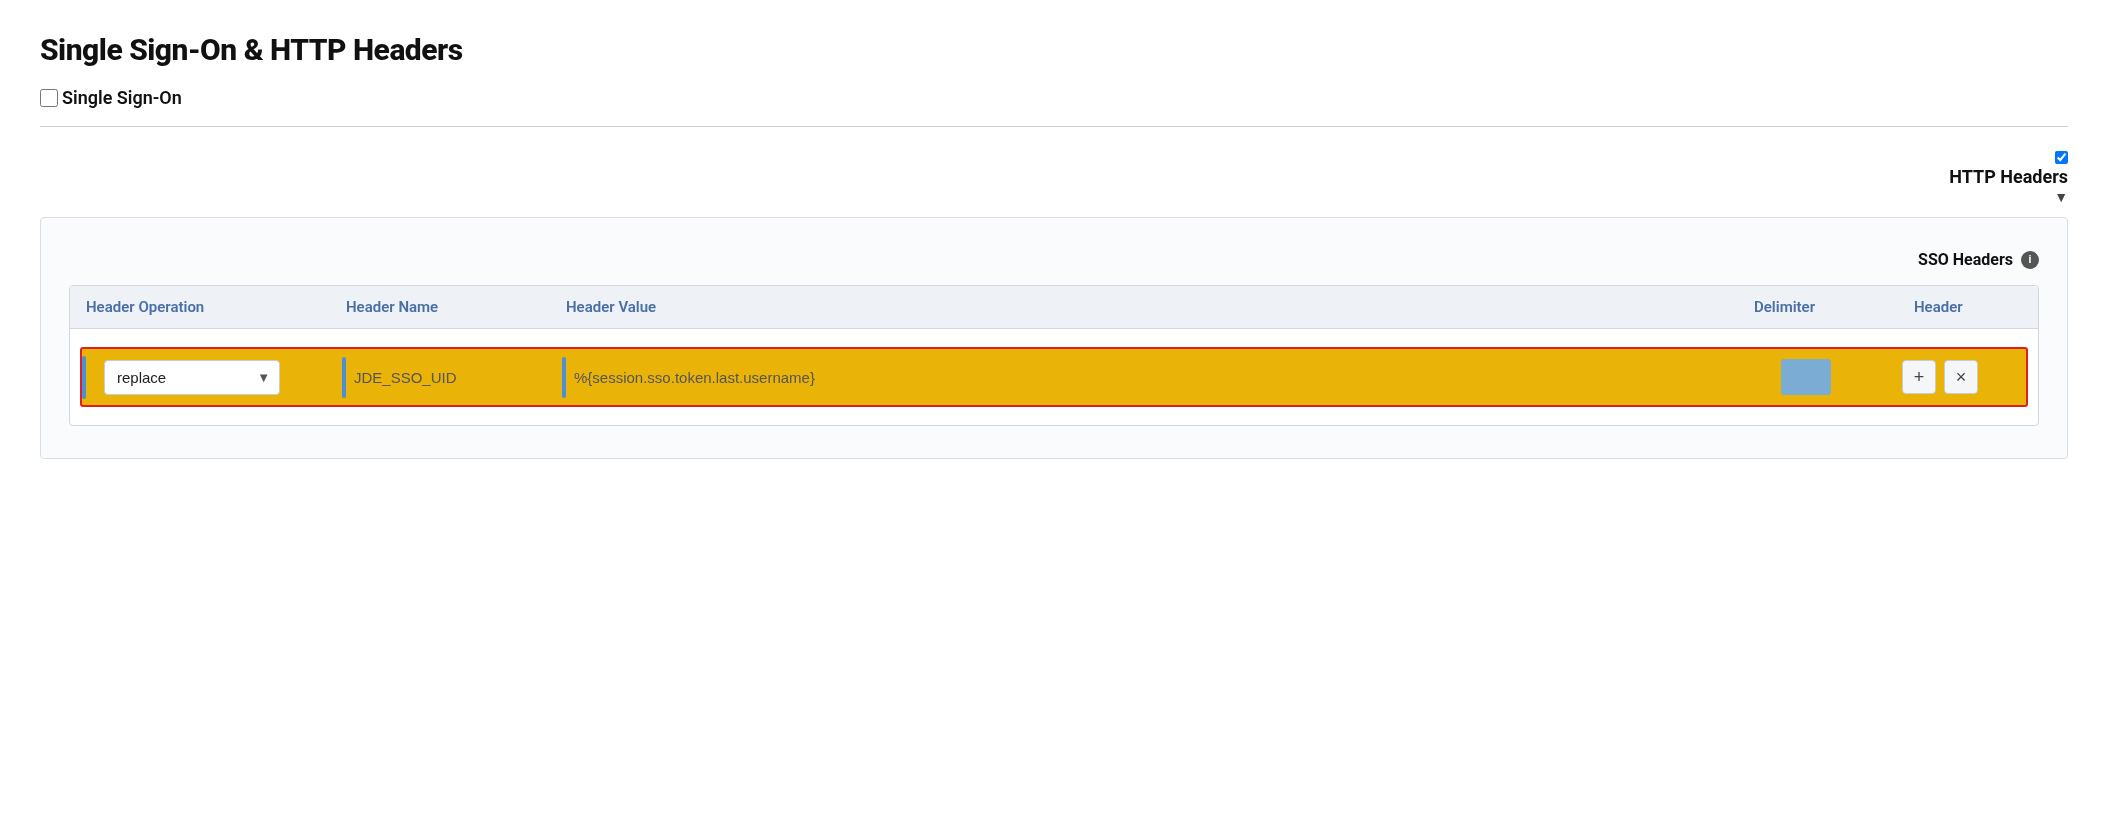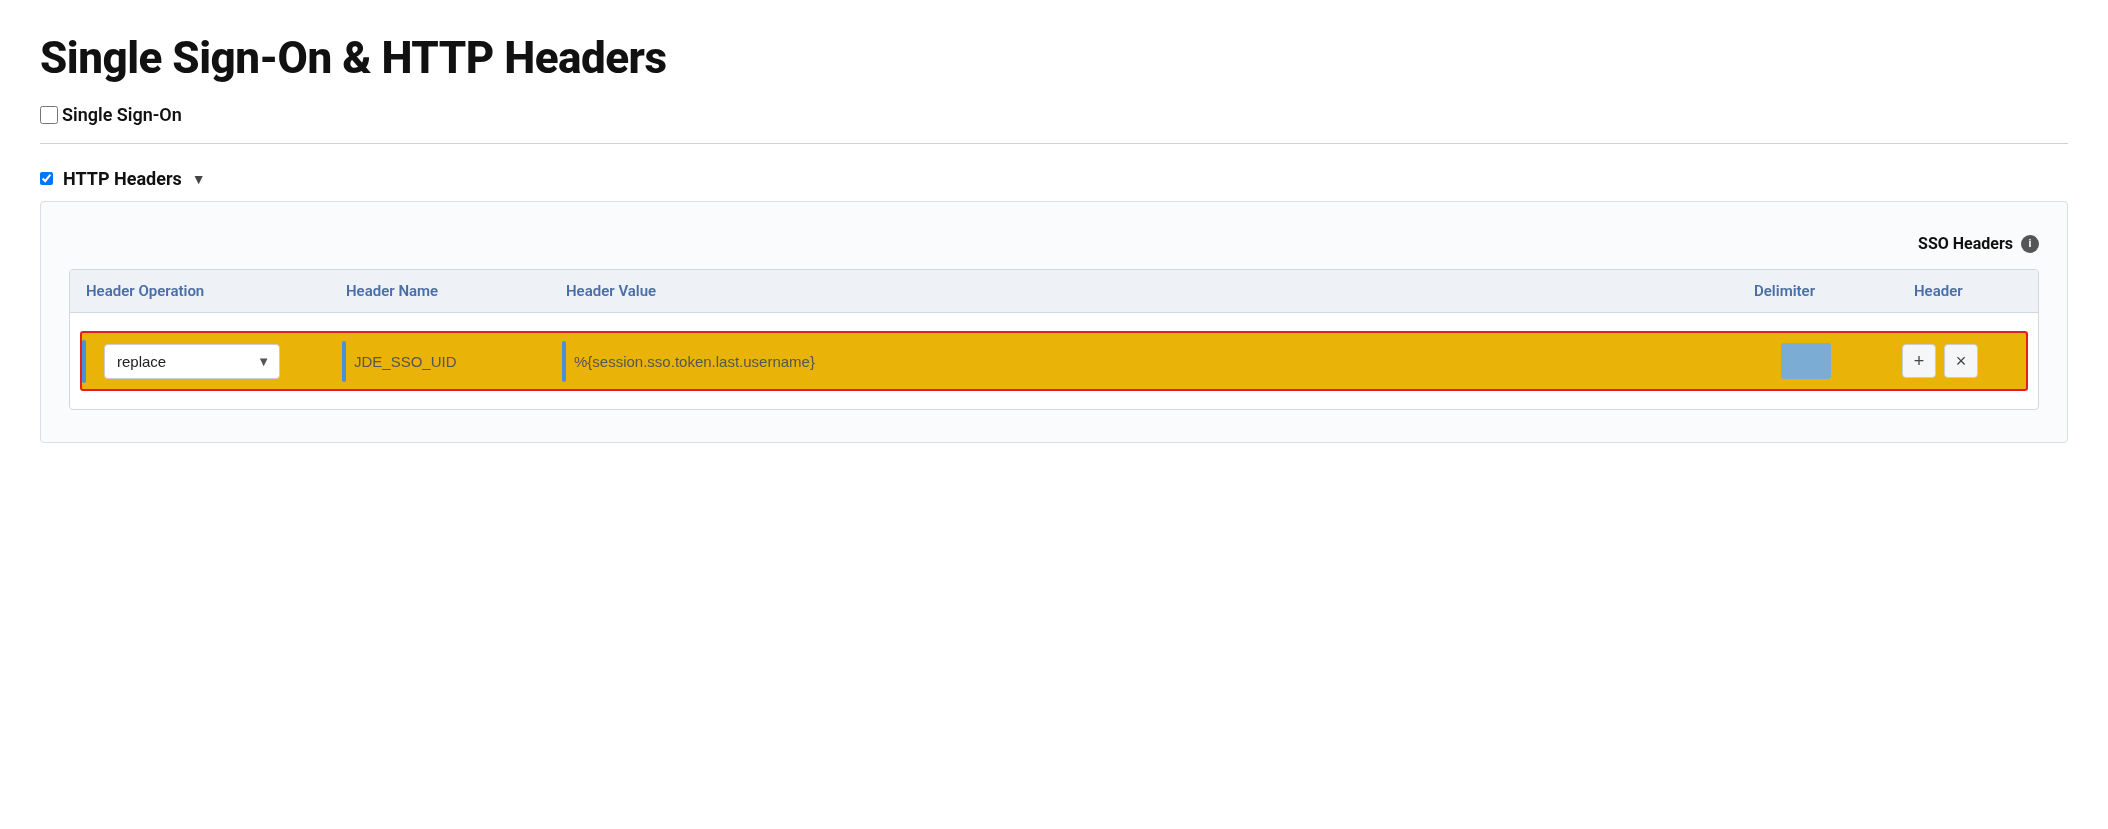--- a/index.html
+++ b/index.html
@@ -11,21 +11,21 @@
     body {
       font-family: -apple-system, BlinkMacSystemFont, 'Segoe UI', Roboto, Helvetica, Arial, sans-serif;
       background: #ffffff;
       color: #1a1a1a;
       padding: 32px 40px;
       width: 2108px;
       min-height: 829px;
     }
 
     .page-title {
-      font-size: 44px;
+      font-size: 30px;
       font-weight: 800;
       color: #111;
       margin-bottom: 20px;
       letter-spacing: -0.5px;
     }
 
     .checkbox-row {
       display: flex;
       align-items: center;
       gap: 4px;
@@ -46,23 +46,24 @@
     }
 
     .section-separator {
       border: none;
       border-top: 1px solid #d0d0d0;
       margin: 18px 0 24px 0;
     }
 
     .http-headers-row {
       display: flex;
-      align-items: center;
-      gap: 10px;
+      align-items: flex-end;
+      gap: 2px;
       margin-bottom: 0;
+      flex-direction: column;
     }
 
     .http-headers-label {
       font-size: 18px;
       font-weight: 700;
       color: #111;
     }
 
     .dropdown-arrow {
       font-size: 14px;

